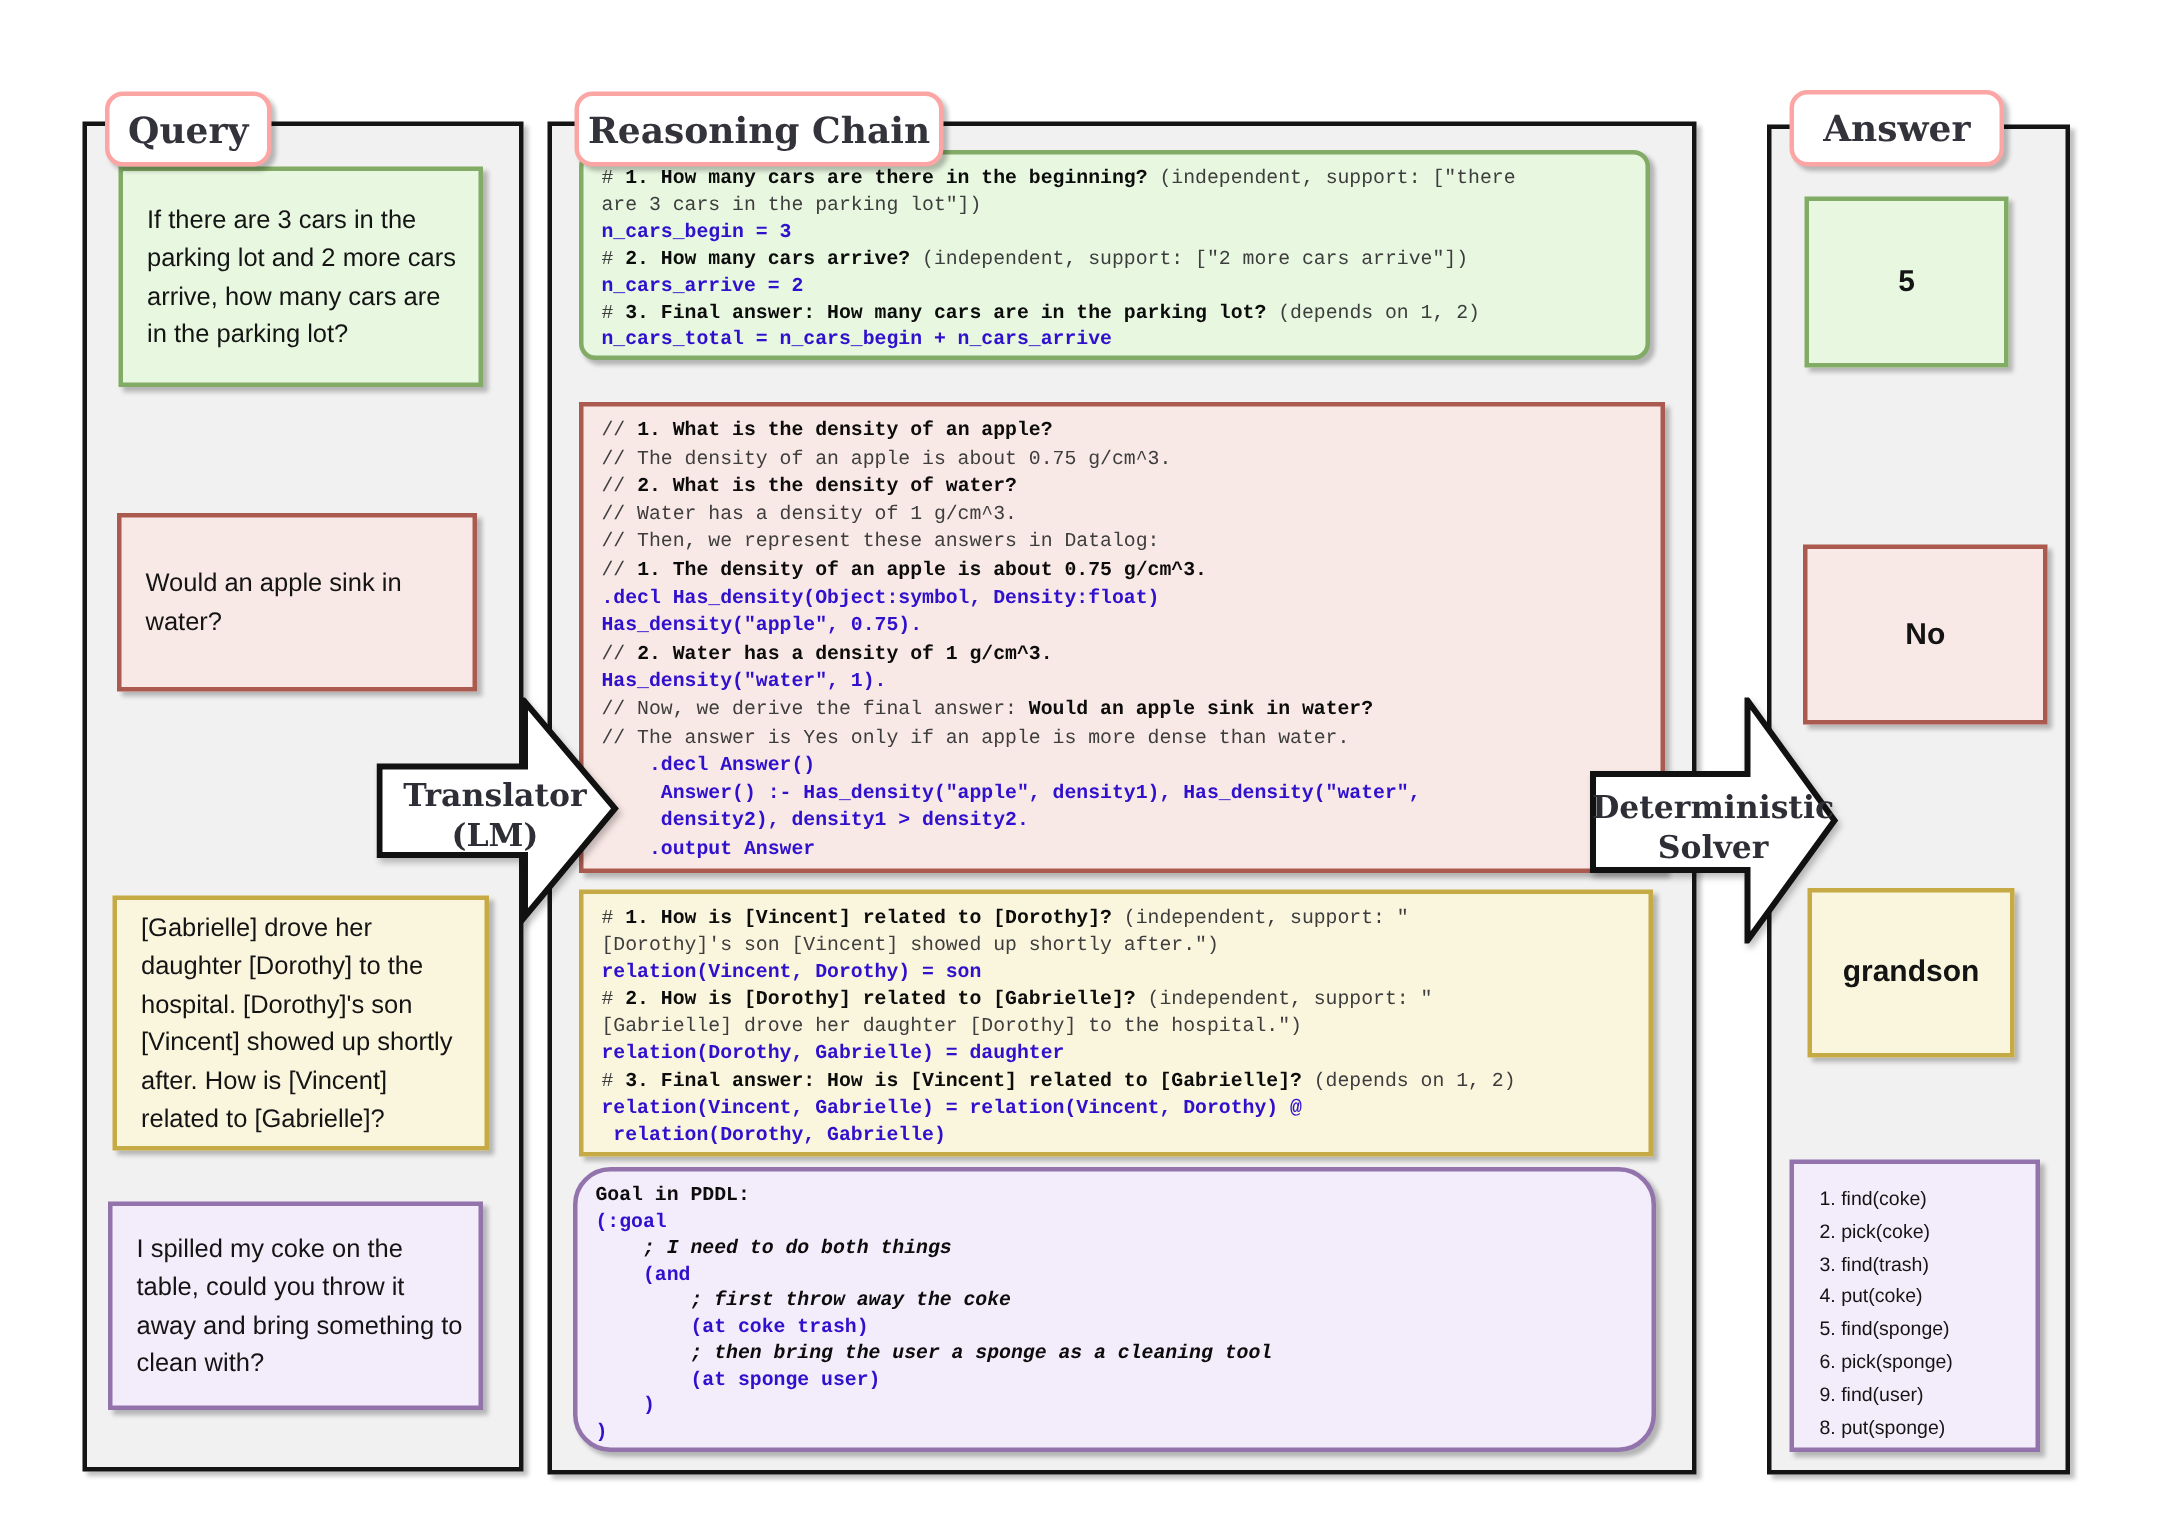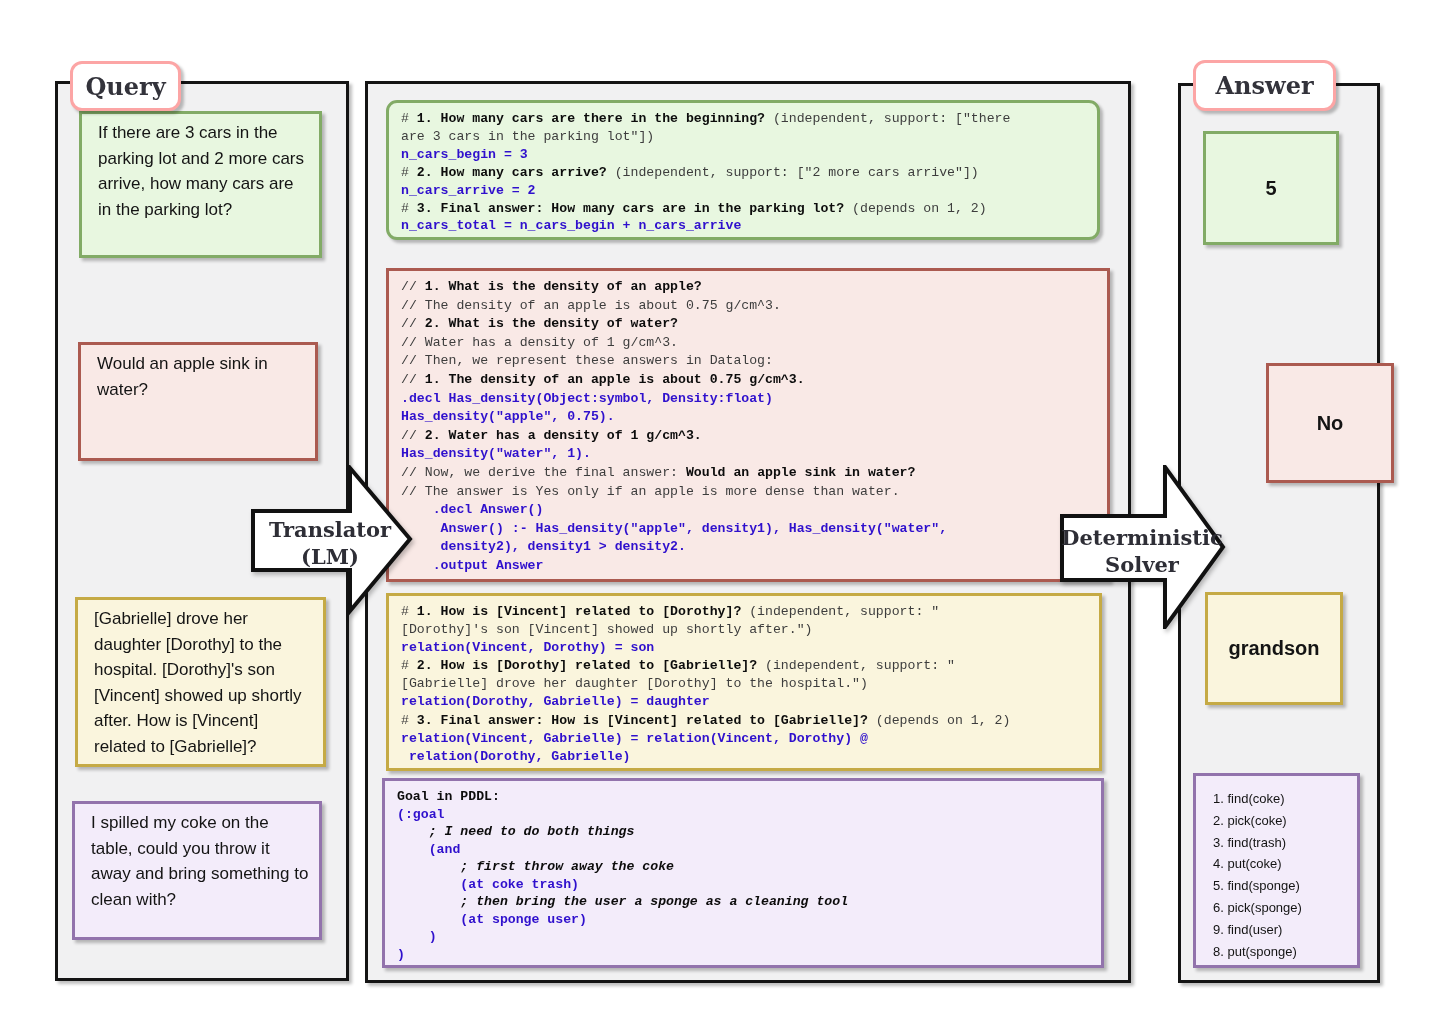--- a/index.html
+++ b/index.html
@@ -24,45 +24,45 @@
 
   
   .cbox{position:absolute;border-style:solid;border-width:3px;
         box-shadow:3px 3px 3px rgba(0,0,0,.25);box-sizing:border-box;z-index:2;}
   .c-green{background:#e8f7e0;border-color:#82ab66;}
   .c-red{background:#f9e9e6;border-color:#ab5a50;}
   .c-yellow{background:#faf5dd;border-color:#c5aa45;}
   .c-purple{background:#f3ecfa;border-color:#9273ac;}
 
   
-  .qbox{display:flex;font-size:17px;line-height:25.5px;color:#141414;
+  .qbox{display:flex;align-items:center;font-size:17px;line-height:25.5px;color:#141414;
         padding:6px 10px 6px 16px;}
   #query-box-cars{left:79px;top:111px;width:243px;height:147px;}
   #query-box-apple{left:78px;top:342px;width:240px;height:119px;}
   #query-box-kinship{left:75px;top:597px;width:251px;height:170px;}
   #query-box-coke{left:72px;top:801px;width:250px;height:139px;}
 
   
   .code{font-family:"Liberation Mono","DejaVu Sans Mono",monospace;font-size:13.2px;
         padding:7px 12px;white-space:pre;overflow:hidden;}
   .code .cl{white-space:pre;}
   #code-box-cars{left:386px;top:100px;width:714px;height:140px;line-height:17.9px;border-radius:11px;}
   #code-box-apple{left:386px;top:268px;width:724px;height:314px;line-height:18.6px;}
   #code-box-kinship{left:386px;top:593px;width:716px;height:178px;line-height:18.1px;}
-  #code-box-pddl{left:382px;top:778px;width:722px;height:190px;line-height:17.5px;}
+  #code-box-pddl{left:382px;top:778px;width:722px;height:190px;line-height:17.5px;border-radius:25px;}
   .seg-p{color:#3d3d3d;font-weight:normal;}
   .seg-b{color:#0c0c0c;font-weight:bold;}
   .seg-k{color:#2f10cd;font-weight:bold;}
   .seg-i{color:#0c0c0c;font-weight:bold;font-style:italic;}
 
   
   .abox{display:flex;align-items:center;justify-content:center;
         font-size:20px;font-weight:bold;color:#141414;text-align:center;}
   #answer-box-cars{left:1203px;top:131px;width:136px;height:114px;}
-  #answer-box-apple{left:1266px;top:363px;width:128px;height:120px;}
+  #answer-box-apple{left:1202px;top:363px;width:163px;height:120px;}
   #answer-box-kinship{left:1205px;top:592px;width:138px;height:113px;}
   #answer-box-plan{left:1193px;top:773px;width:167px;height:195px;
         font-size:13px;line-height:21.8px;color:#141414;padding:12px 8px 8px 17px;}
 
   
   .arrow{position:absolute;z-index:5;filter:drop-shadow(2px 3px 2px rgba(0,0,0,.25));}
   #translator-arrow{left:251px;top:465px;}
   #solver-arrow{left:1060px;top:465px;}
   .arrow text{font-family:"DejaVu Serif","Liberation Serif",serif;font-weight:bold;
               font-size:21px;fill:#2e2e36;text-anchor:middle;}
@@ -70,20 +70,21 @@
 </head>
 <body>
 
 <div id="canvas">
 
   <div class="panel" id="query-panel"></div>
   <div class="panel" id="reasoning-panel"></div>
   <div class="panel" id="answer-panel"></div>
 
   <div class="col-title" id="query-title">Query</div>
+  <div class="col-title" id="reasoning-title">Reasoning Chain</div>
   <div class="col-title" id="answer-title">Answer</div>
 
   <div class="cbox c-green qbox" id="query-box-cars">
     <span>If there are 3 cars in the parking lot and 2 more cars arrive, how many cars are in the parking lot?</span>
   </div>
   <div class="cbox c-red qbox" id="query-box-apple">
     <span>Would an apple sink in water?</span>
   </div>
   <div class="cbox c-yellow qbox" id="query-box-kinship">
     <span>[Gabrielle] drove her daughter [Dorothy] to the hospital. [Dorothy]'s son [Vincent] showed up shortly after. How is [Vincent] related to [Gabrielle]?</span>

